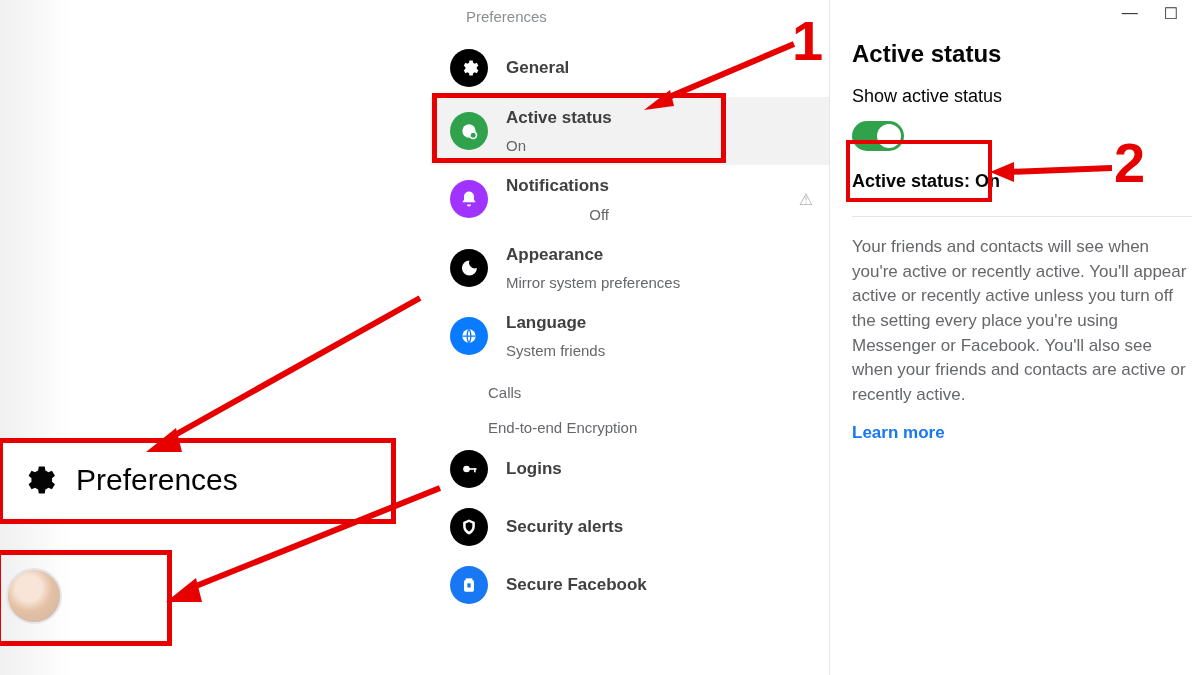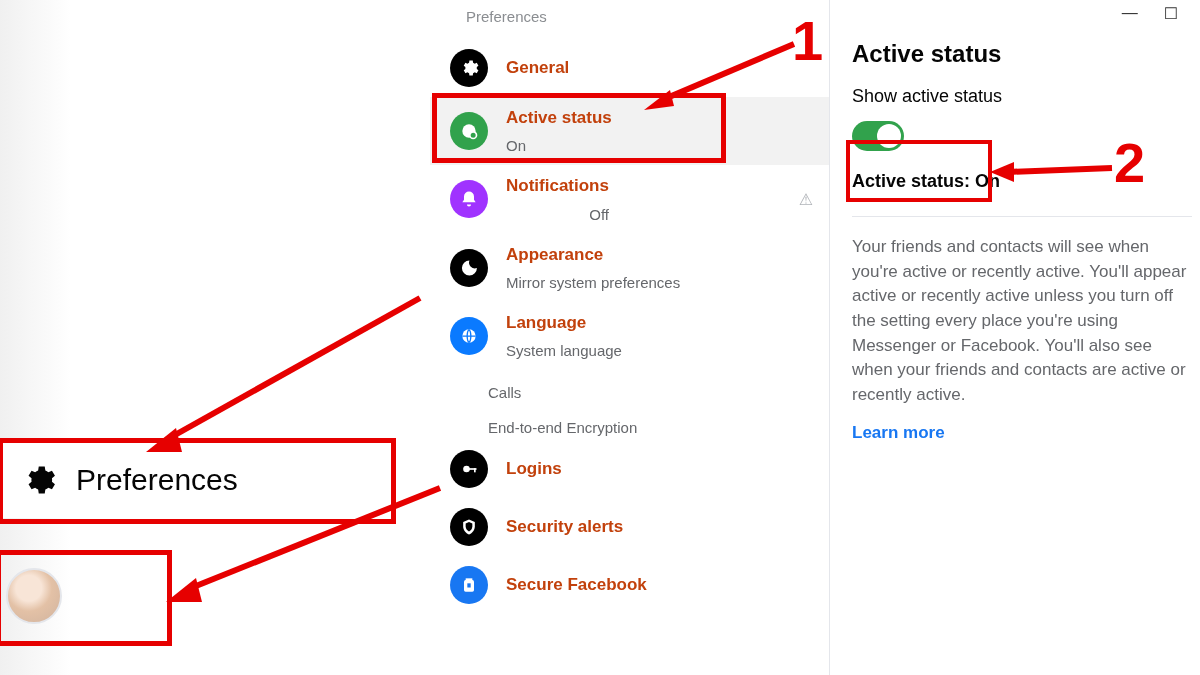--- a/index.html
+++ b/index.html
@@ -7,21 +7,21 @@
   .stage { position:relative; width:1200px; height:675px; }
 
   
   .pref-col { position:absolute; left:430px; top:0; width:400px; height:675px; border-right:1px solid #e4e6eb; padding:0; }
   .pref-col-title { font-size:15px; color:#8a8d91; padding:8px 36px 14px; }
   .pref-item { display:flex; align-items:center; gap:18px; padding:10px 0 10px 12px; cursor:pointer; }
   .pref-item.selected { background:#f2f2f2; }
   .pref-icon { width:38px; height:38px; border-radius:50%; display:flex; align-items:center; justify-content:center; flex:0 0 38px; margin-left:8px; }
   .pref-icon svg { width:20px; height:20px; display:block; }
   .pref-text { display:flex; flex-direction:column; }
-  .pref-label { font-size:17px; font-weight:600; color:#c2410c; line-height:1.25; }
+  .pref-label { font-size:17px; font-weight:600; color:#404040; line-height:1.25; }
   .pref-sub { font-size:15px; color:#65676b; line-height:1.2; margin-top:9px; }
   .section-label { font-size:15px; color:#65676b; padding:14px 0 4px 58px; }
   .warn { position:absolute; right:16px; color:#b0b3b8; font-size:16px; }
 
   
   .detail-col { position:absolute; left:852px; top:40px; width:340px; }
   .detail-title { font-size:24px; font-weight:700; margin-bottom:18px; }
   .detail-label { font-size:18px; color:#050505; margin-bottom:14px; }
   .toggle { width:52px; height:30px; border-radius:15px; background:#31a24c; position:relative; display:inline-block; }
   .toggle .knob { position:absolute; right:3px; top:3px; width:24px; height:24px; border-radius:50%; background:#fff; }
@@ -122,21 +122,21 @@
 
   <div class="pref-item">
     <div class="pref-icon" style="background:#0a7aff">
       <svg viewBox="0 0 24 24">
             <circle cx="12" cy="12" r="8" fill="#fff"></circle>
             <path stroke="#0a7aff" stroke-width="1.5" fill="none" d="M4 12h16M12 4c3 3 3 13 0 16M12 4c-3 3-3 13 0 16"></path>
           </svg>
     </div>
     <div class="pref-text">
       <span class="pref-label">Language</span>
-      <span class="pref-sub">System language</span>
+      <span class="pref-sub">System friends</span>
     </div>
   </div>
 
   <div class="section-label">Calls</div>
   <div class="section-label">End-to-end Encryption</div>
 
   <div class="pref-item">
     <div class="pref-icon" style="background:#000">
       <svg viewBox="0 0 24 24">
             <circle cx="9" cy="12" r="4" fill="#fff"></circle>

